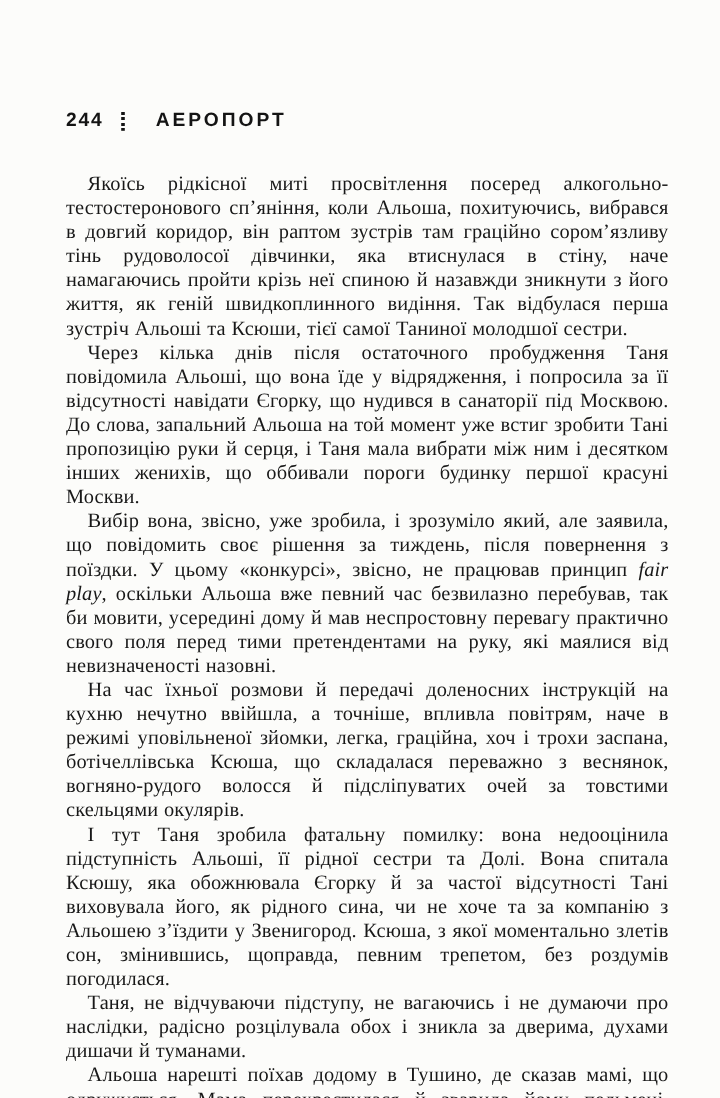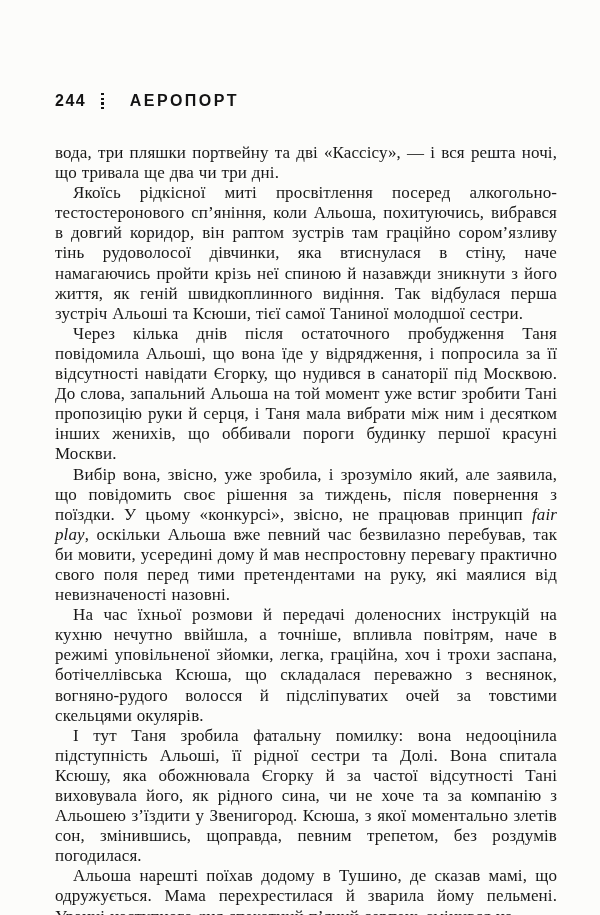--- a/index.html
+++ b/index.html
@@ -67,21 +67,21 @@
 </head>
 <body>
 
 <div class="page">
   <div class="running-head">
     <span class="page-num">244</span>
     <span class="bar"></span>
     <span class="head-title">АЕРОПОРТ</span>
   </div>
   <div class="body-text" id="paragraphs">
-      <p><span>вода, три пляшки портвейну та дві «Кассісу», — і вся решта ночі, що тривала ще два чи три дні.</span></p>
       <p class="indent"><span>Якоїсь рідкісної миті просвітлення посеред алкогольно-тестостеронового сп’яніння, коли Альоша, похитуючись, вибрався в довгий коридор, він раптом зустрів там граційно сором’язливу тінь рудоволосої дівчинки, яка втиснулася в стіну, наче намагаючись пройти крізь неї спиною й назавжди зникнути з його життя, як геній швидкоплинного видіння. Так відбулася перша зустріч Альоші та Ксюши, тієї самої Таниної молодшої сестри.</span></p>
       <p class="indent"><span>Через кілька днів після остаточного пробудження Таня повідомила Альоші, що вона їде у відрядження, і попросила за її відсутності навідати Єгорку, що нудився в санаторії під Москвою. До слова, запальний Альоша на той момент уже встиг зробити Тані пропозицію руки й серця, і Таня мала вибрати між ним і десятком інших женихів, що оббивали пороги будинку першої красуні Москви.</span></p>
       <p class="indent"><span>Вибір вона, звісно, уже зробила, і зрозуміло який, але заявила, що повідомить своє рішення за тиждень, після повернення з поїздки. У цьому «конкурсі», звісно, не працював принцип </span><span class="italic">fair play</span><span>, оскільки Альоша вже певний час безвилазно перебував, так би мовити, усередині дому й мав неспростовну перевагу практично свого поля перед тими претендентами на руку, які маялися від невизначеності назовні.</span></p>
       <p class="indent"><span>На час їхньої розмови й передачі доленосних інструкцій на кухню нечутно ввійшла, а точніше, впливла повітрям, наче в режимі уповільненої зйомки, легка, граційна, хоч і трохи заспана, ботічеллівська Ксюша, що складалася переважно з веснянок, вогняно-рудого волосся й підсліпуватих очей за товстими скельцями окулярів.</span></p>
       <p class="indent"><span>І тут Таня зробила фатальну помилку: вона недооцінила підступність Альоші, її рідної сестри та Долі. Вона спитала Ксюшу, яка обожнювала Єгорку й за частої відсутності Тані виховувала його, як рідного сина, чи не хоче та за компанію з Альошею з’їздити у Звенигород. Ксюша, з якої моментально злетів сон, змінившись, щоправда, певним трепетом, без роздумів погодилася.</span></p>
+      <p class="indent"><span>Таня, не відчуваючи підступу, не вагаючись і не думаючи про наслідки, радісно розцілувала обох і зникла за дверима, духами дишачи й туманами.</span></p>
       <p class="indent"><span>Альоша нарешті поїхав додому в Тушино, де сказав мамі, що одружується. Мама перехрестилася й зварила йому пельмені. Уранці наступного дня спекотний п’яний серпень змінився на</span></p>
     </div>
 </div>
 
 </body></html>

